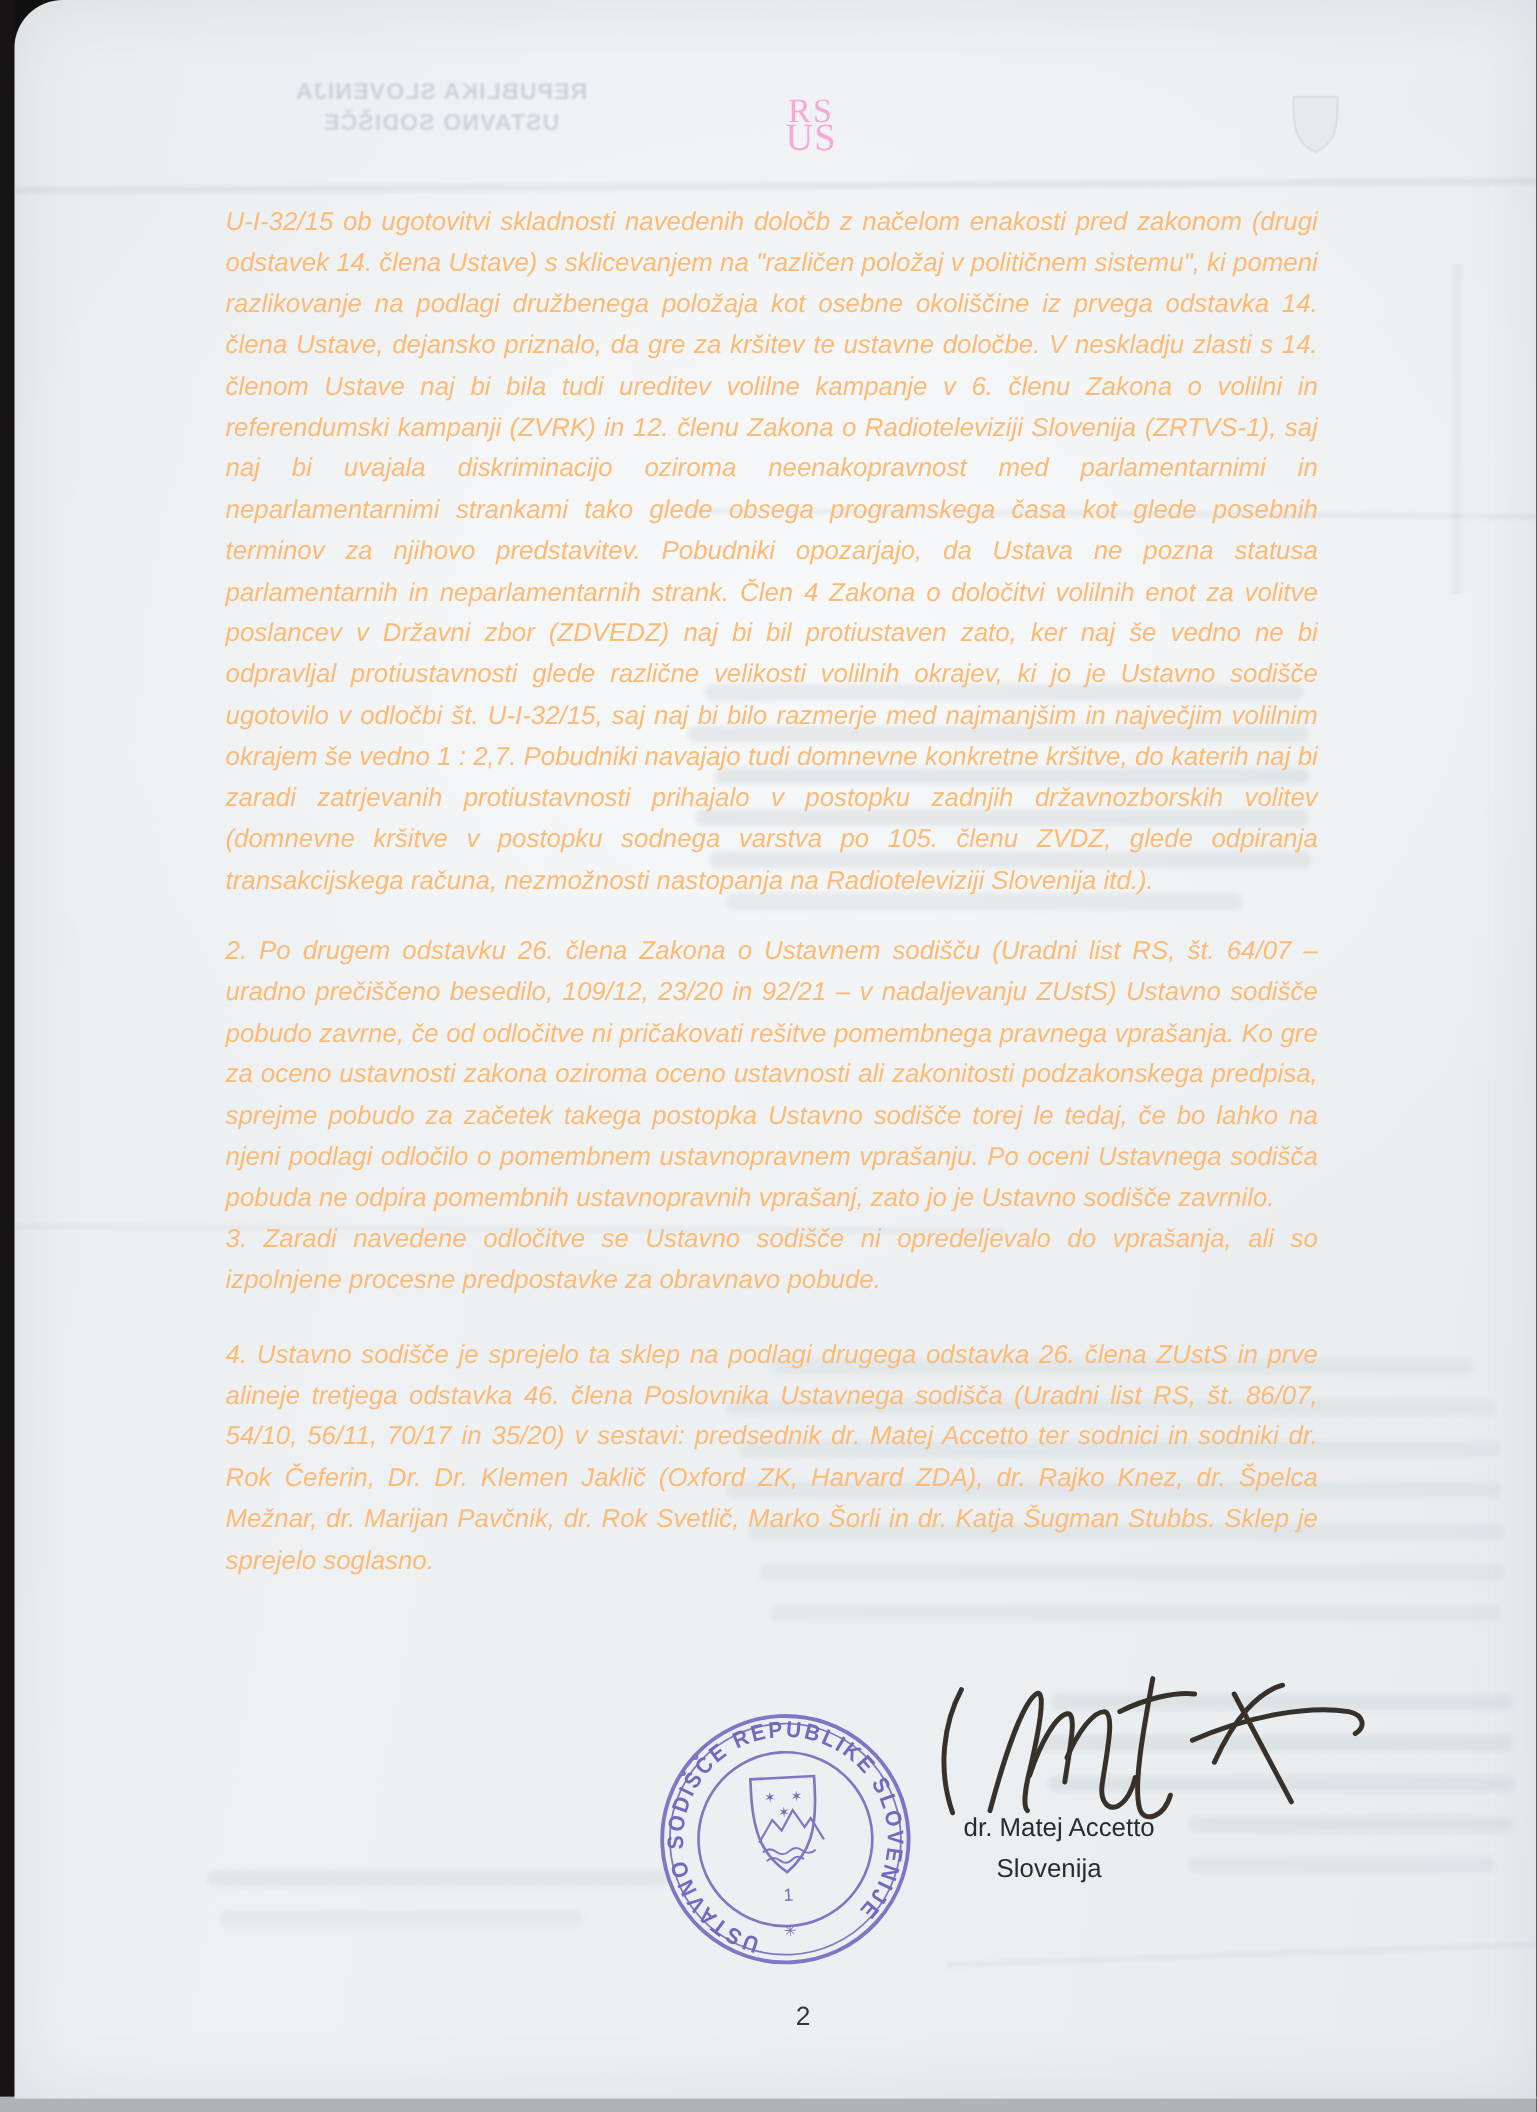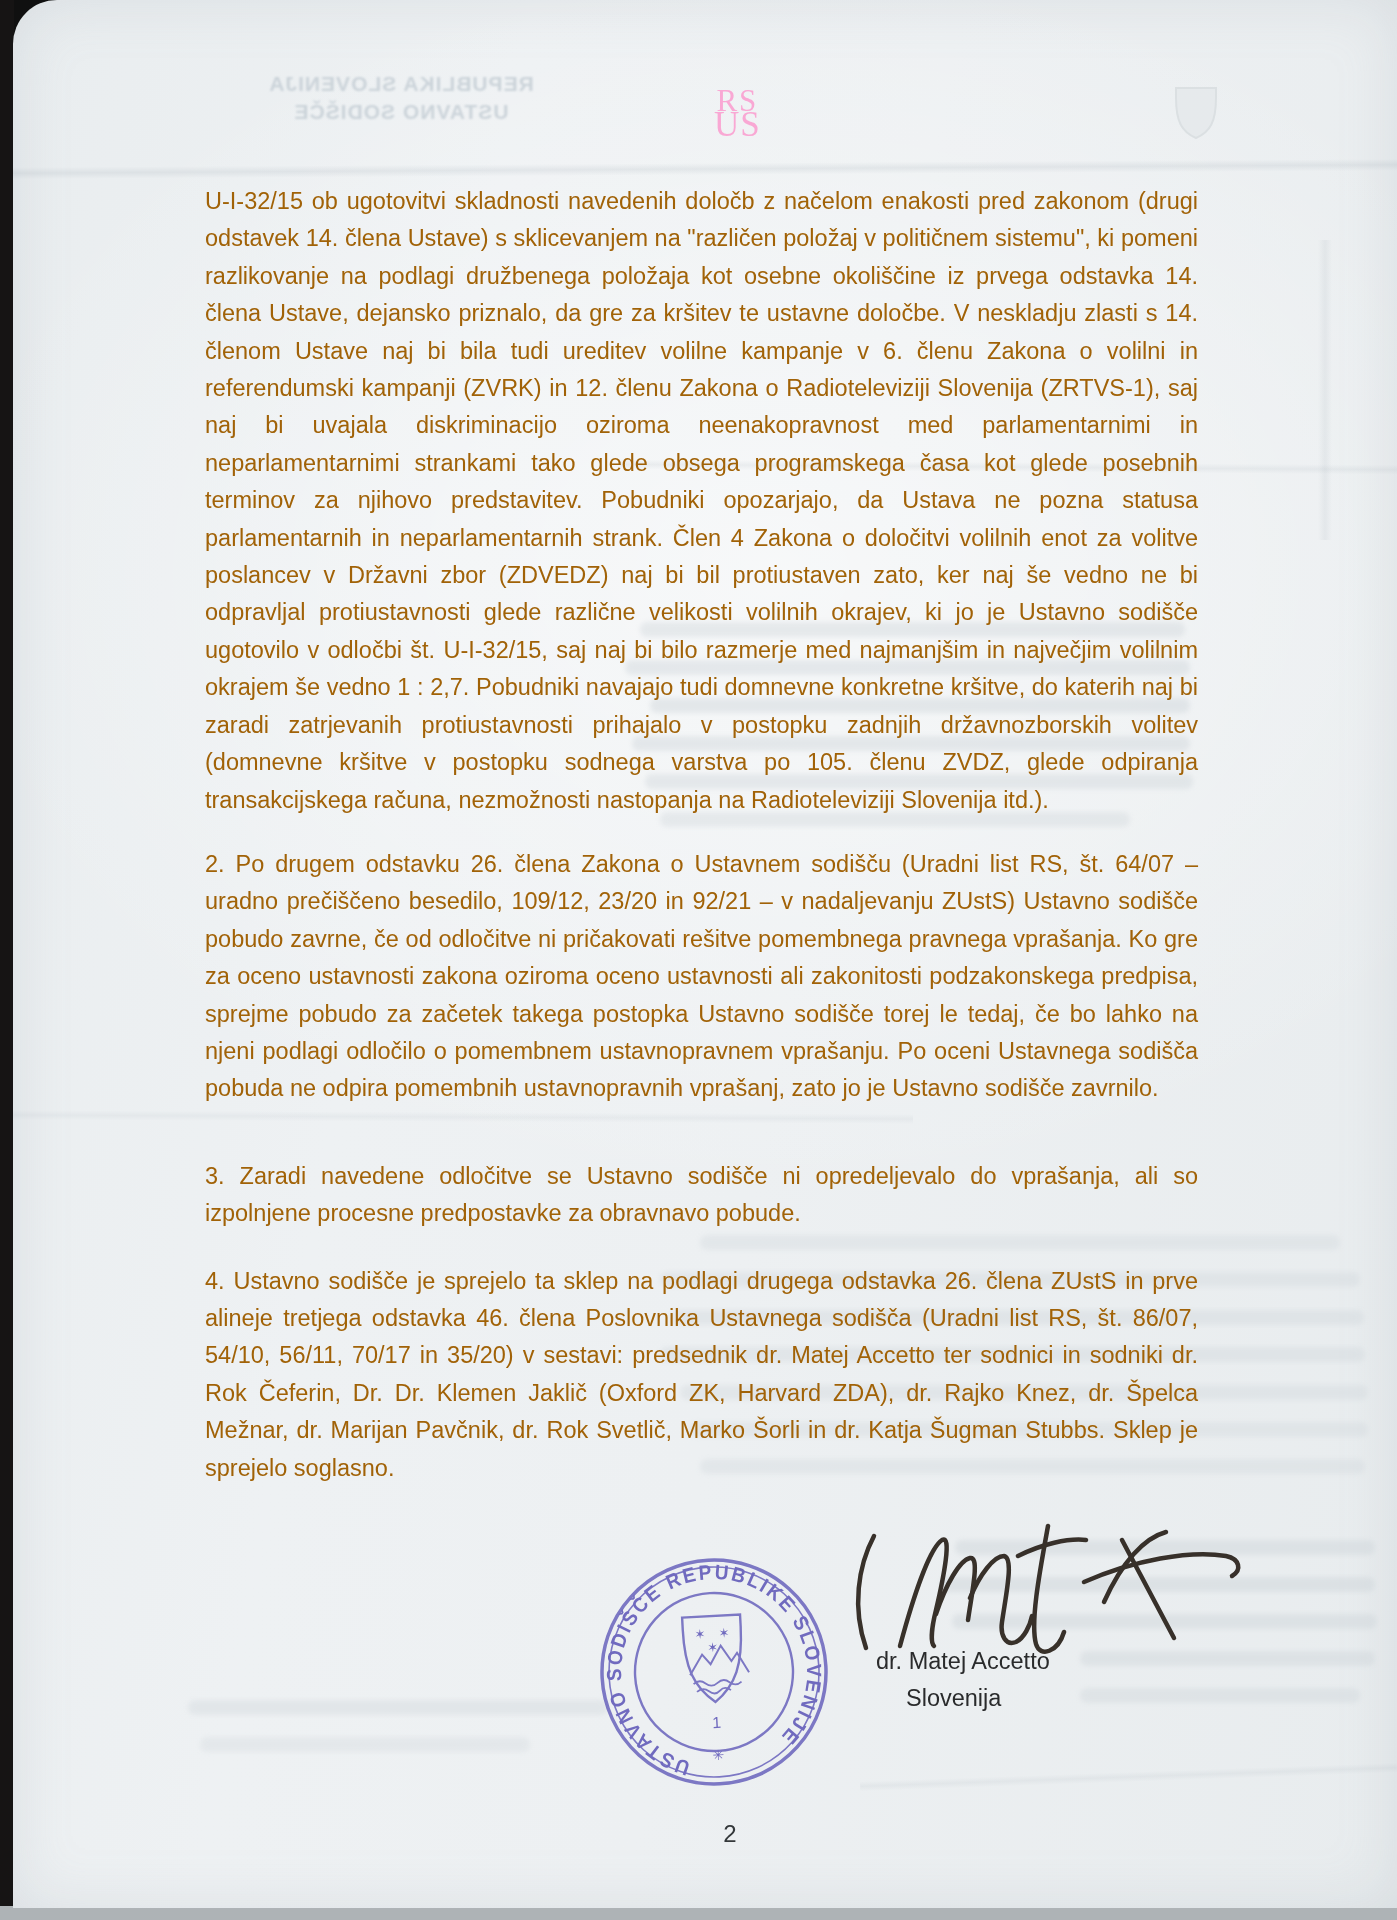--- a/index.html
+++ b/index.html
@@ -41,26 +41,27 @@
   .monogram{
     position:absolute;left:714px;top:88px;z-index:2;
     font-family:"Liberation Serif", serif;
     color:#f9a8d4;text-align:center;
   }
   .monogram .l1{font-size:31px;line-height:26px;letter-spacing:2px;}
   .monogram .l2{font-size:35px;line-height:30px;letter-spacing:1px;margin-top:-4px;}
   
   .bodytext{
     position:absolute;left:205px;top:183px;width:993px;z-index:3;
-    color:#a16207;font-size:23.5px;line-height:37.4px;
+    color:#fdba74;font-size:23.5px;line-height:37.4px;
     text-align:justify;
+    font-style:italic;
   }
   .bodytext p{margin:0;}
   .bodytext p.p2{margin-top:27px;}
-  .bodytext p.p3{margin-top:50px;}
+  .bodytext p.p3{}
   .bodytext p.p4{margin-top:30px;}
   
   .sig-svg{position:absolute;left:822px;top:1498px;z-index:4;}
   .signer{
     position:absolute;left:876px;top:1643px;z-index:4;
     color:#2a2b2c;font-size:23.5px;line-height:37px;
   }
   .signer .title{margin-left:30px;}
   
   .stamp{position:absolute;left:584px;top:1542px;z-index:4;opacity:.88;transform:rotate(-3deg);}

